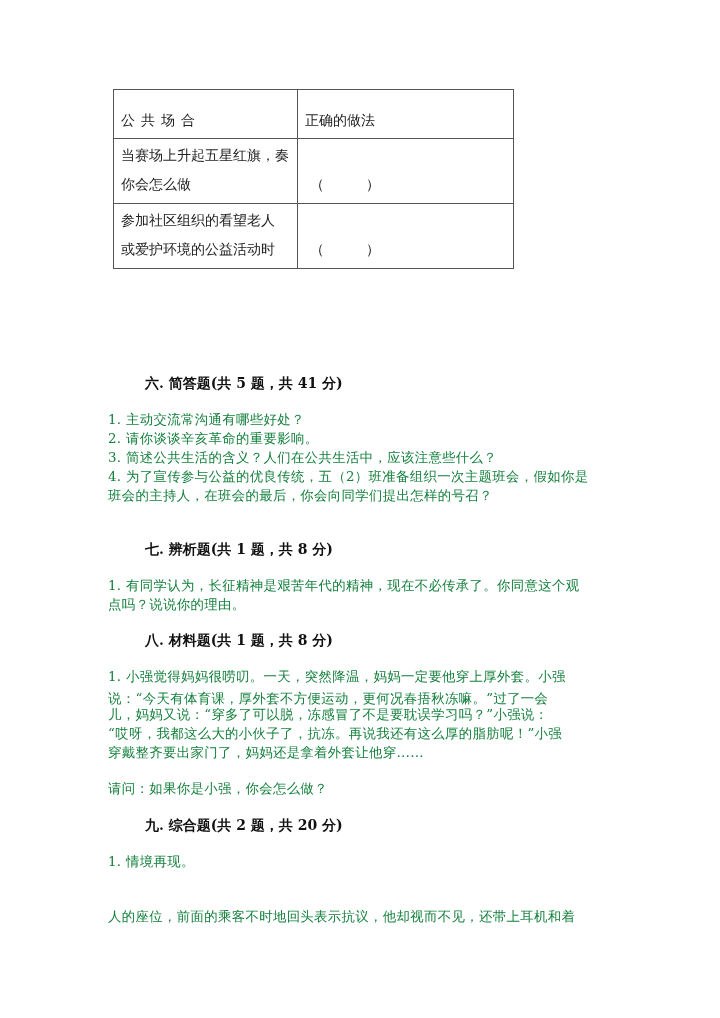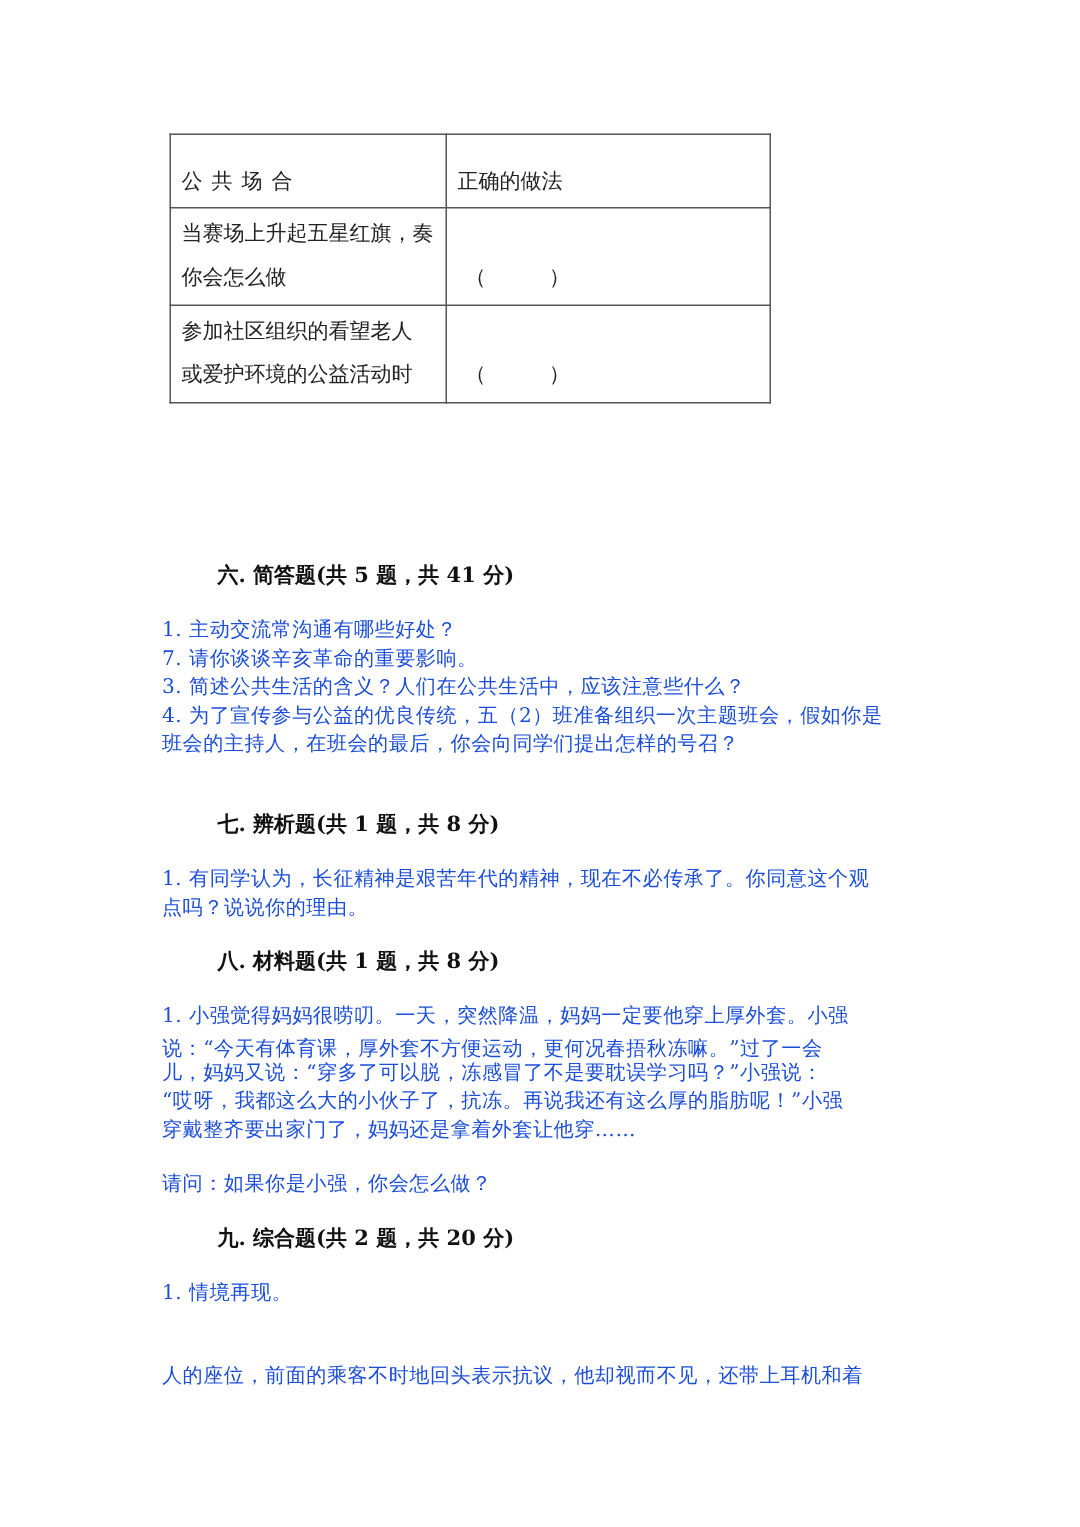--- a/index.html
+++ b/index.html
@@ -18,21 +18,21 @@
   .cell-inner { position: relative; height: 100%; }
   .hdr .cell-txt { position: absolute; left: 7px; top: 22px; white-space: nowrap; }
   .hdr .c1 .cell-txt { letter-spacing: 6px; }
   .row .c1 .line1 { position: absolute; left: 7px; top: 8px; white-space: nowrap; }
   .row .c1 .line2 { position: absolute; left: 7px; top: 37px; white-space: nowrap; }
   .row .c2 .paren { position: absolute; left: 12px; top: 37px; white-space: pre; }
 
   
   .sec-h { position: absolute; left: 108px; font-family: "DejaVu Serif", "Liberation Serif", serif;
            font-weight: bold; font-size: 14px; color: #111; white-space: nowrap; margin-left: 37px; }
-  .ln { position: absolute; left: 108px; font-size: 13.4px; color: #1d4ed8; white-space: nowrap;
+  .ln { position: absolute; left: 108px; font-size: 13.4px; color: #15803d; white-space: nowrap;
         letter-spacing: 0.35px; }
 </style>
 </head>
 <body>
 
 <div class="page">
 
   <table class="tbl">
     <tbody>
         <tr class="hdr">
@@ -71,21 +71,21 @@
         <div class="cell-inner">
               <span class="paren">（　　　）</span>
             </div>
       </td>
     </tr>
   </tbody>
     </table>
 
   <div class="sec-h" style="top:375px">六. 简答题(共 5 题，共 41 分)</div>
   <div class="ln" style="top:411px">1. 主动交流常沟通有哪些好处？</div>
-  <div class="ln" style="top:430px">7. 请你谈谈辛亥革命的重要影响。</div>
+  <div class="ln" style="top:430px">2. 请你谈谈辛亥革命的重要影响。</div>
   <div class="ln" style="top:449px">3. 简述公共生活的含义？人们在公共生活中，应该注意些什么？</div>
   <div class="ln" style="top:468px">4. 为了宣传参与公益的优良传统，五（2）班准备组织一次主题班会，假如你是</div>
   <div class="ln" style="top:487px">班会的主持人，在班会的最后，你会向同学们提出怎样的号召？</div>
 
   <div class="sec-h" style="top:541px">七. 辨析题(共 1 题，共 8 分)</div>
   <div class="ln" style="top:577px">1. 有同学认为，长征精神是艰苦年代的精神，现在不必传承了。你同意这个观</div>
   <div class="ln" style="top:596px">点吗？说说你的理由。</div>
 
   <div class="sec-h" style="top:632px">八. 材料题(共 1 题，共 8 分)</div>
   <div class="ln" style="top:668px">1. 小强觉得妈妈很唠叨。一天，突然降温，妈妈一定要他穿上厚外套。小强</div>

